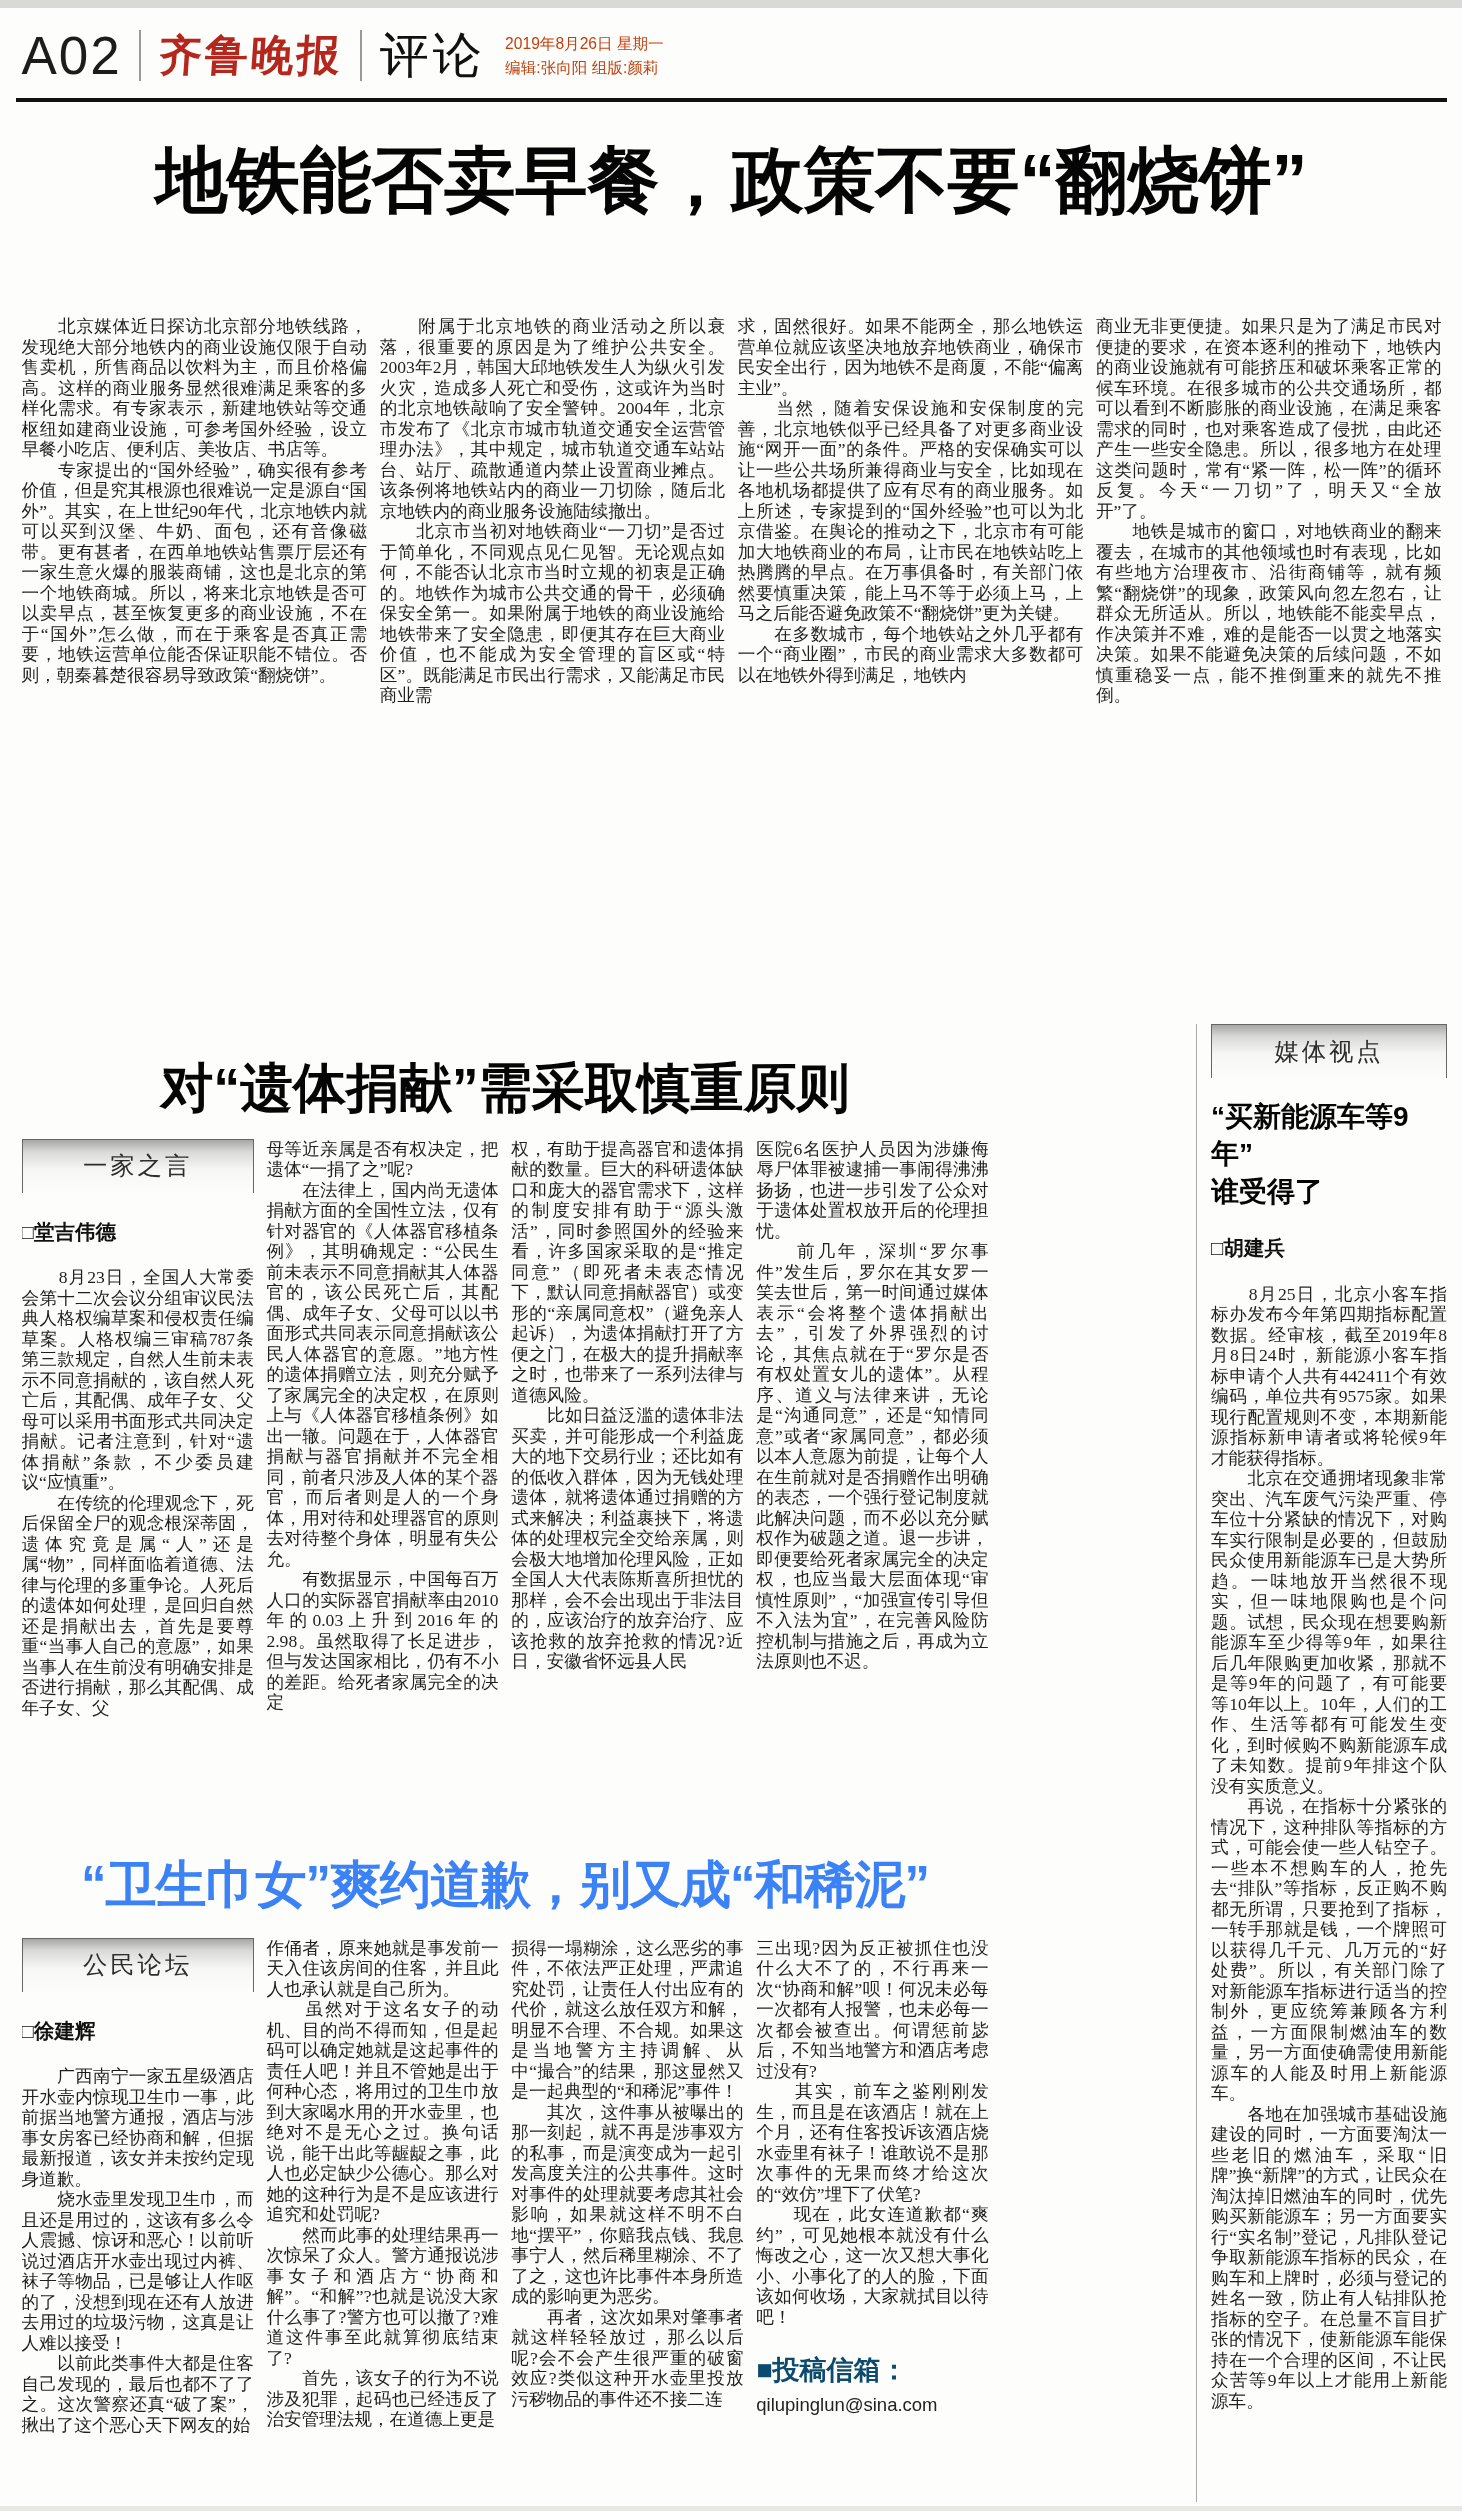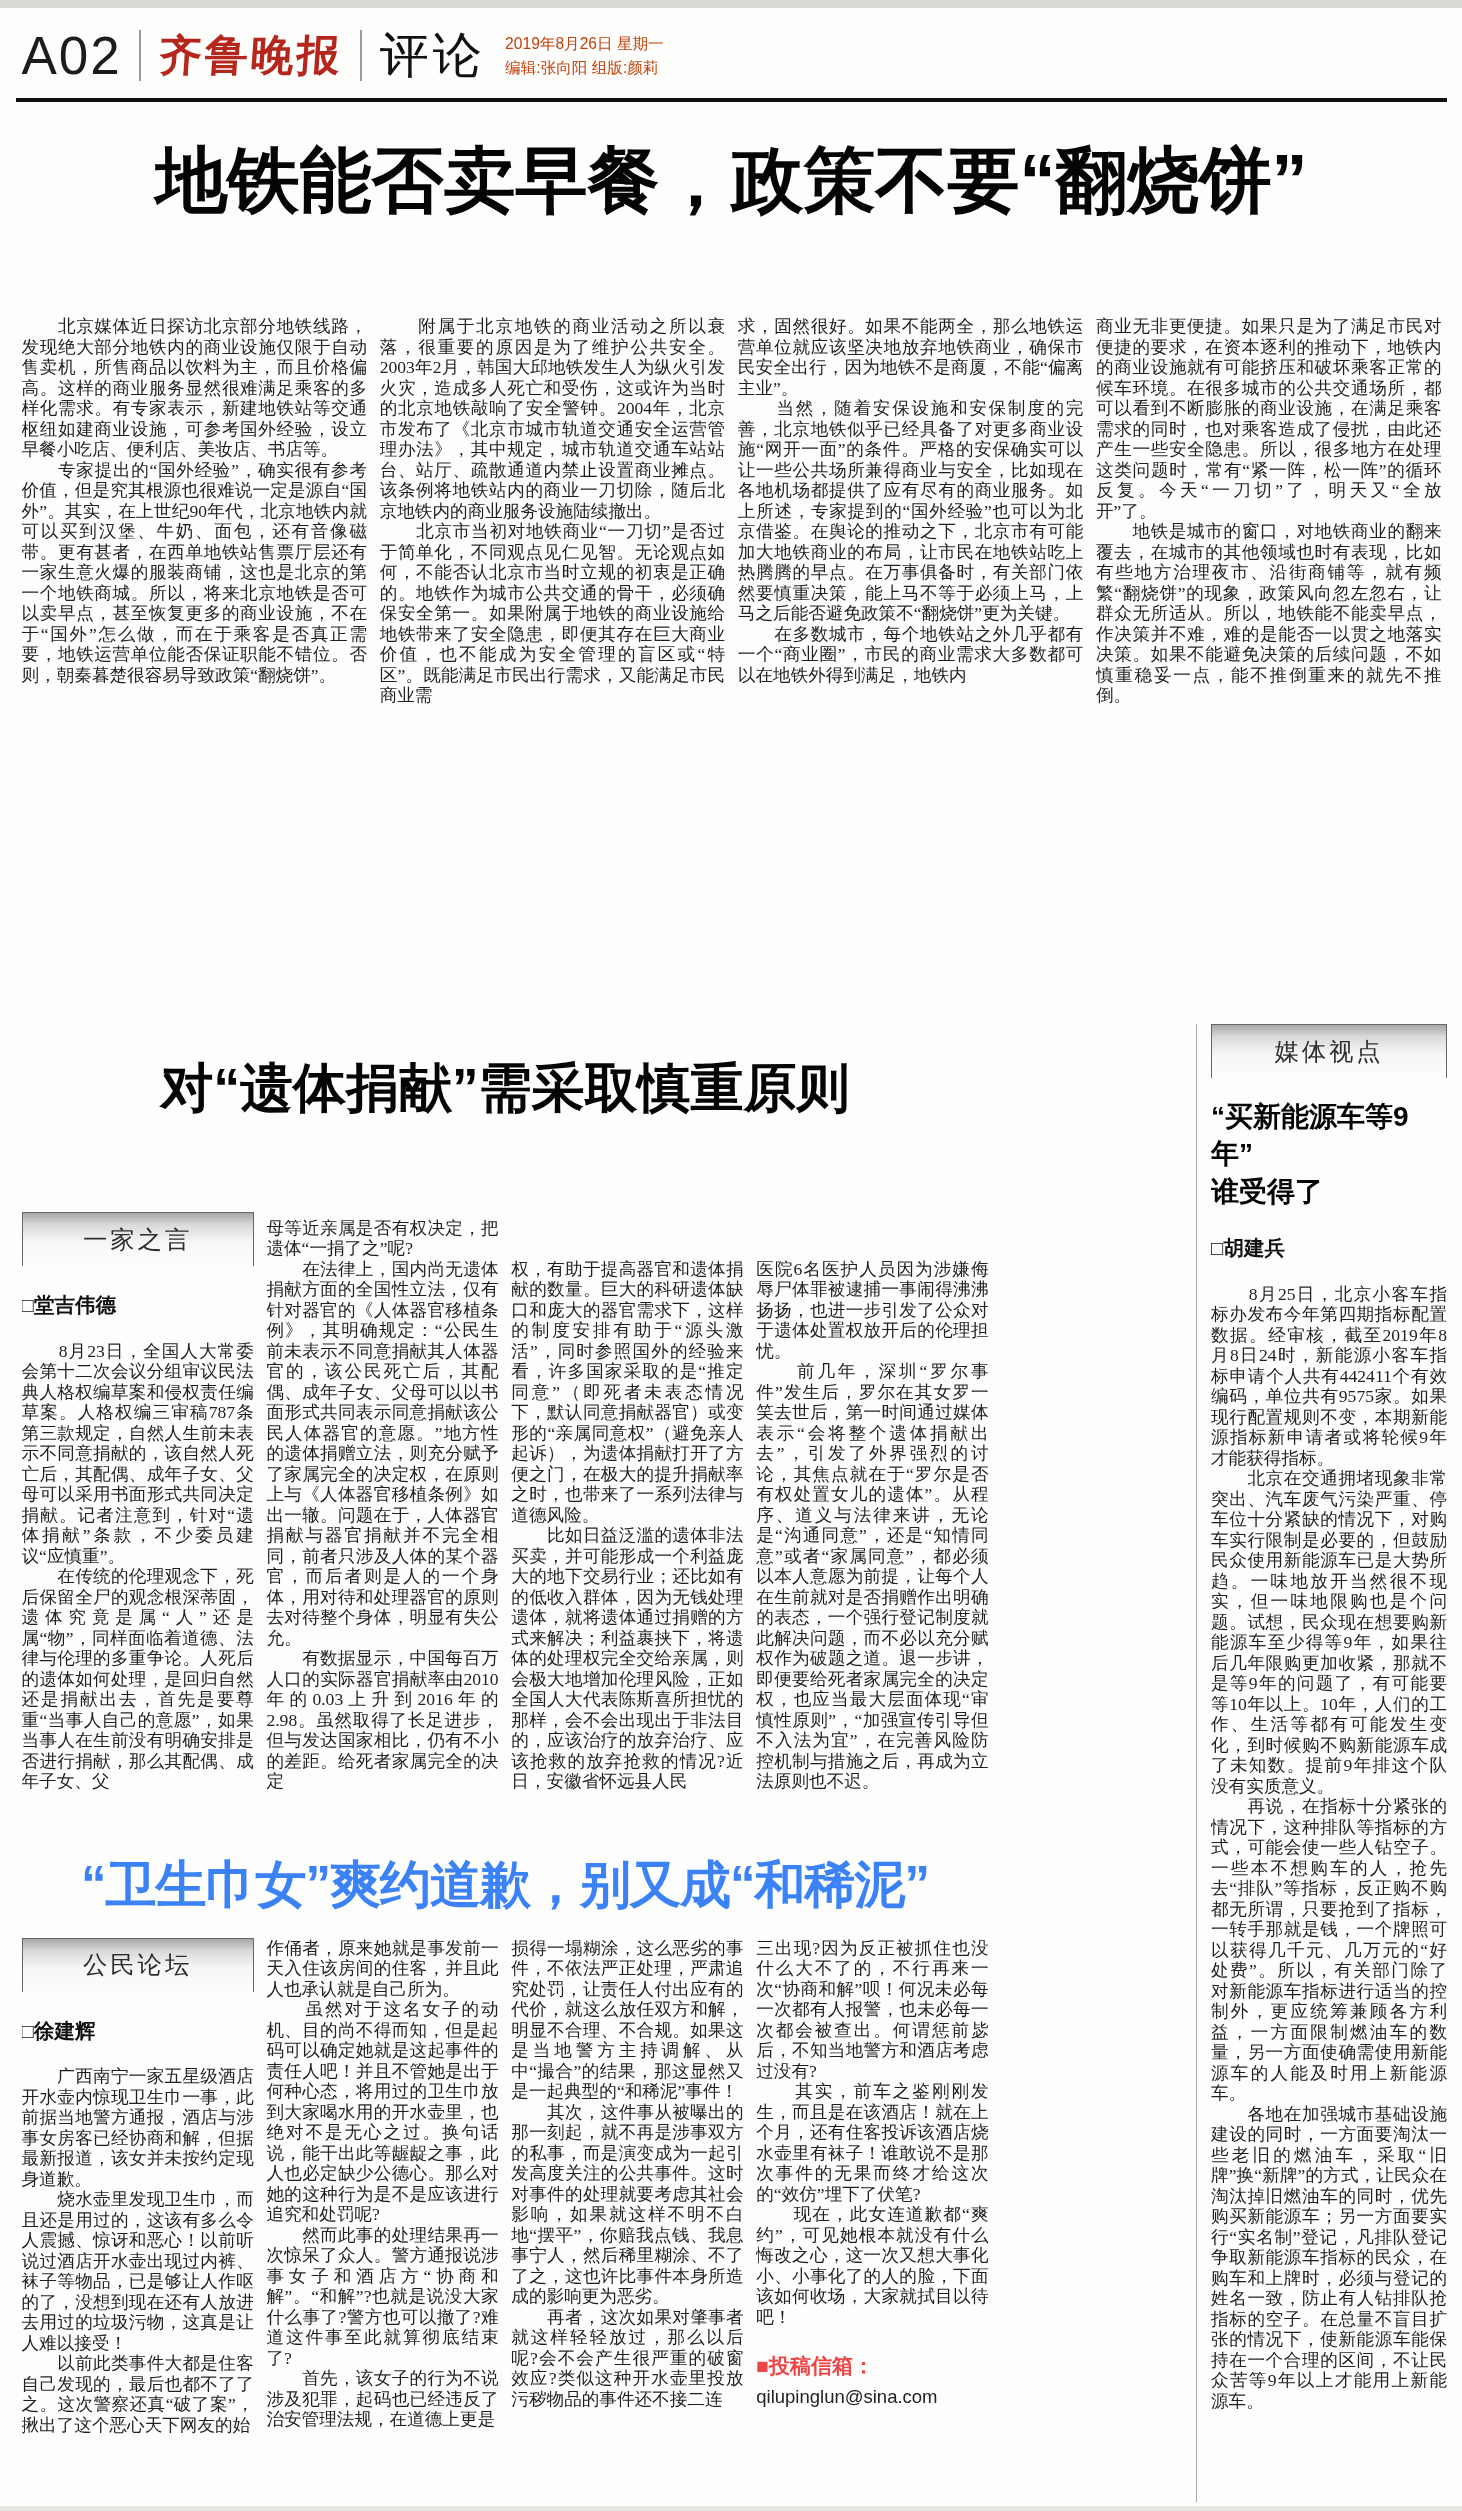--- a/index.html
+++ b/index.html
@@ -17,21 +17,21 @@
   .headline-main{position:absolute;top:125px;left:0;width:100%;margin:0;text-align:center;
       font-family:"Liberation Sans","DejaVu Sans",sans-serif;font-weight:bold;font-size:72px;color:#050505;letter-spacing:0px;}
   .headline-mid{margin:13.7px 0 0 0;text-align:center;font-family:"Liberation Sans","DejaVu Sans",sans-serif;
       font-weight:bold;font-size:53px;color:#050505;height:103px;line-height:103px;}
   .headline-bottom{margin:39px 0 0 0;text-align:center;font-family:"Liberation Sans","DejaVu Sans",sans-serif;
       font-weight:bold;font-size:51px;color:#3b82f6;height:107px;line-height:107px;letter-spacing:-1px;}
   
   .top-article{position:absolute;top:308px;left:21.5px;right:21.5px;height:677px;display:flex;gap:12.7px;overflow:hidden;}
   .main-lower{position:absolute;top:1014px;left:21.5px;width:967px;}
   .cols-row{display:flex;gap:12.7px;overflow:hidden;}
-  .mid-cols{height:653px;align-items:flex-end;}
+  .mid-cols{height:653px;}
   .bottom-cols{height:546px;}
   .col{flex:1;overflow:hidden;}
   .col-intro{flex:1.06;}
   .body-text{font-size:17.6px;line-height:20.5px;text-align:justify;white-space:pre-line;color:#1f1f1f;}
   
   .label-box{height:53px;border-left:1px solid #666;border-right:1px solid #666;border-top:1px solid #666;
       background:linear-gradient(to bottom,#a7a7a5 0,#d9d9d7 11.7px,#f6f6f4 29px,#fdfdfc 100%);
       display:flex;align-items:center;justify-content:center;
       font-family:"Liberation Sans","DejaVu Sans",sans-serif;font-size:24.4px;color:#2d2d2d;letter-spacing:2.9px;}
   .byline{margin-top:33px;font-family:"Liberation Sans","DejaVu Sans",sans-serif;font-weight:bold;font-size:21.5px;color:#111;text-align:center;}
@@ -40,21 +40,21 @@
       font-size:20.5px;line-height:1.55;text-align:justify;white-space:pre-line;color:#0d0d0d;}
   
   .vrule{position:absolute;left:1196px;top:1016px;width:1px;height:1478px;background:#a8a8a6;}
   .sidebar{position:absolute;left:1211px;top:1016px;width:236px;height:1480px;overflow:hidden;}
   .sidebar-headline{margin:19.5px 0 0 0;font-family:"Liberation Sans","DejaVu Sans",sans-serif;
       font-weight:bold;font-size:28px;line-height:1.35;color:#050505;white-space:pre-line;}
   .sidebar .body-text{margin-top:21.5px;}
   .sidebar .author{margin-top:23.4px;}
   
   .mailbox{margin-top:25px;}
-  .mailbox-title{font-family:"Liberation Sans","DejaVu Sans",sans-serif;font-weight:bold;font-size:21px;color:#ef4444;}
+  .mailbox-title{font-family:"Liberation Sans","DejaVu Sans",sans-serif;font-weight:bold;font-size:27px;color:#0c4a6e;}
   .mailbox-addr{font-family:"Liberation Sans","DejaVu Sans",sans-serif;font-size:18.5px;color:#222;margin-top:5.9px;}
   .footstrip{position:absolute;left:0;right:0;bottom:0;height:12.7px;background:#e7e7e4;}
 </style>
 </head>
 <body>
 
 <div class="page">
 
   <header class="masthead">
     <span class="pageno">A02</span>

